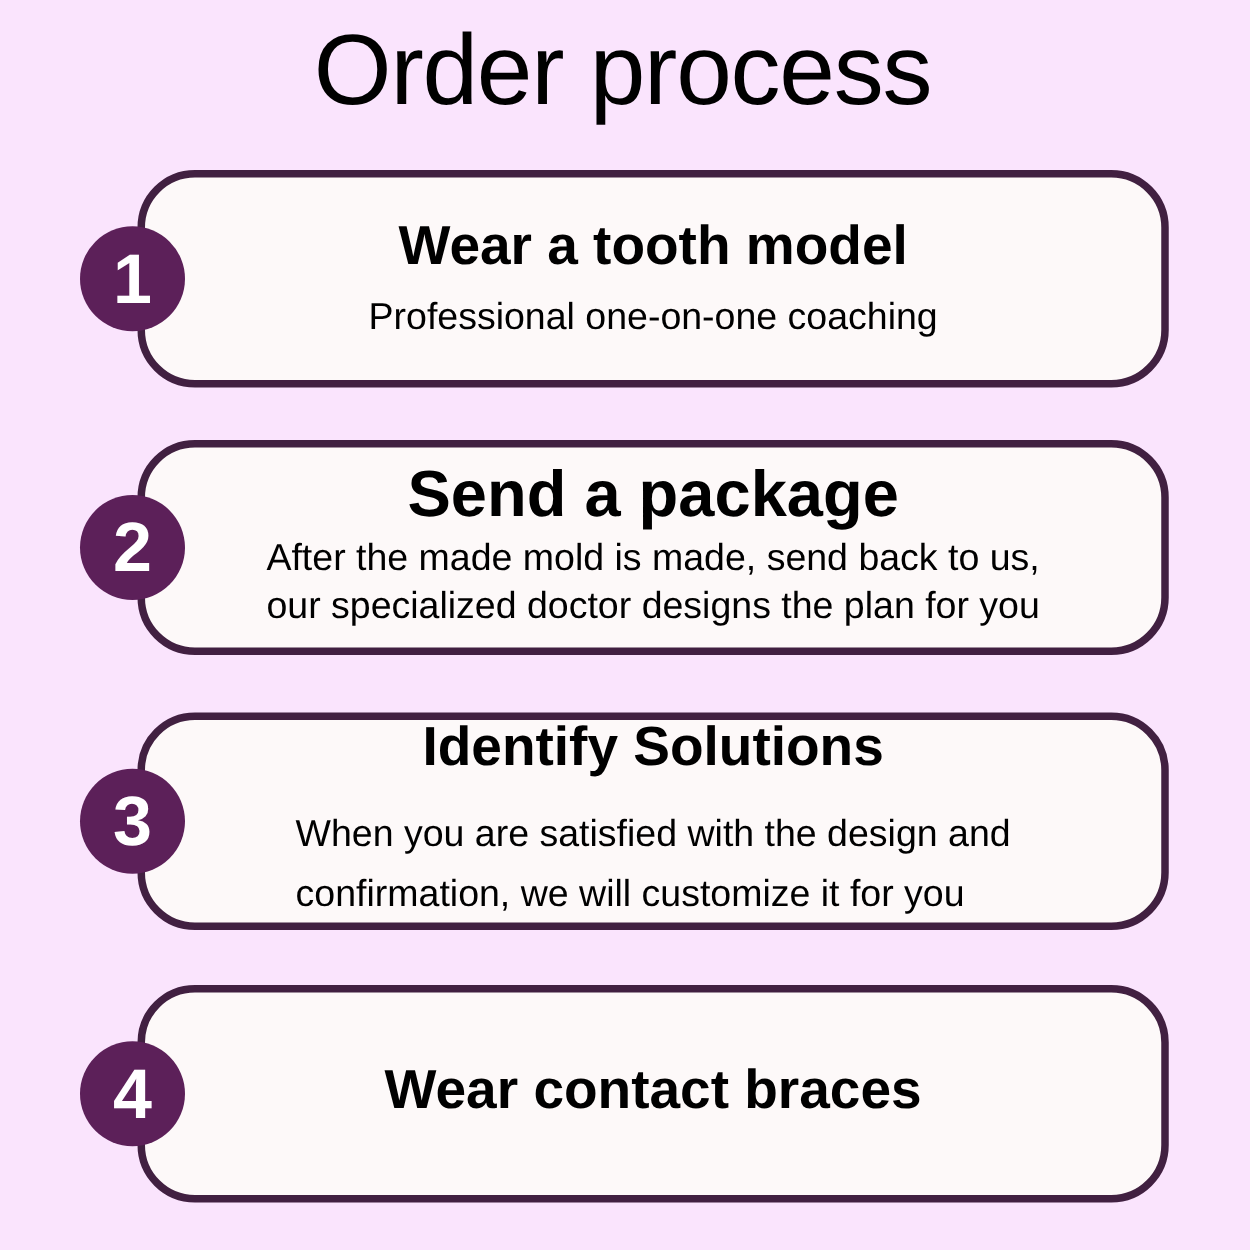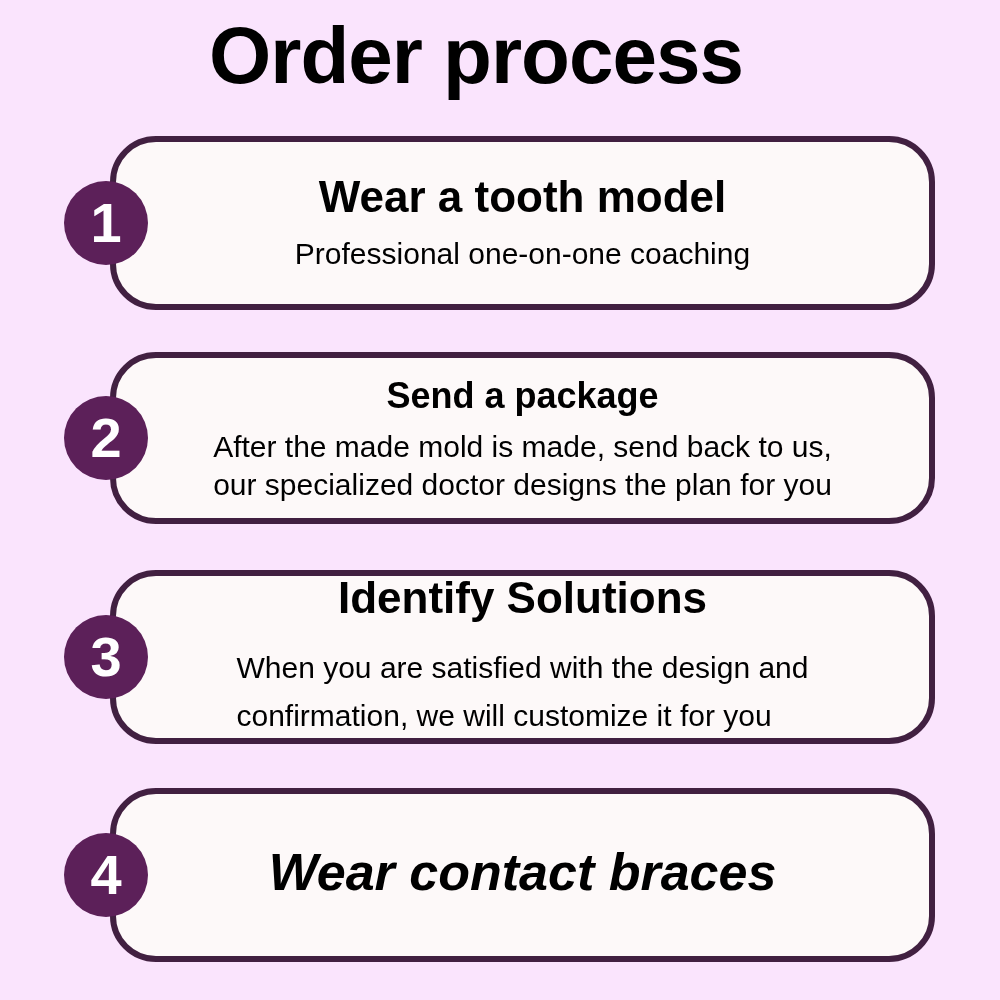--- a/index.html
+++ b/index.html
@@ -22,25 +22,26 @@
   }
 
   
   .poster-title {
     position: absolute;
     left: 0;
     top: 8px;
     width: 952px;
     text-align: center;
     font-size: 80px;
-    font-weight: bold;
+    font-weight: normal;
     line-height: 96px;
     letter-spacing: -1px;
     color: #000000;
     white-space: nowrap;
+    padding-left: 22px;
   }
 
   
   .steps {
     position: absolute;
     left: 0;
     top: 0;
     width: 1000px;
     height: 1000px;
   }
@@ -101,27 +102,27 @@
 
   
   .step-text.block {
     text-align: left;
   }
 
   
   .step-1 .step-heading { font-size: 44px; margin-bottom: 12px; }
   .step-1 .step-text    { margin-top: 0; }
 
-  .step-2 .step-heading { font-size: 36px; margin-bottom: 6px; text-align: right; }
+  .step-2 .step-heading { font-size: 52px; margin-bottom: 6px; text-align: right; }
   .step-2 .step-text    { line-height: 38px; }
 
   .step-3 .step-heading { font-size: 44px; margin-bottom: 20px; }
   .step-3 .step-text    { line-height: 48px; }
 
-  .step-4 .step-heading { font-size: 52px; margin-bottom: 4px; font-style: italic; }
+  .step-4 .step-heading { font-size: 44px; margin-bottom: 4px; }
   .step-4 .step-text    { line-height: 38px; }
 
   
   .step-badge {
     position: absolute;
     left: 64px;
     top: 50%;
     transform: translateY(-50%);
     width: 84px;
     height: 84px;

